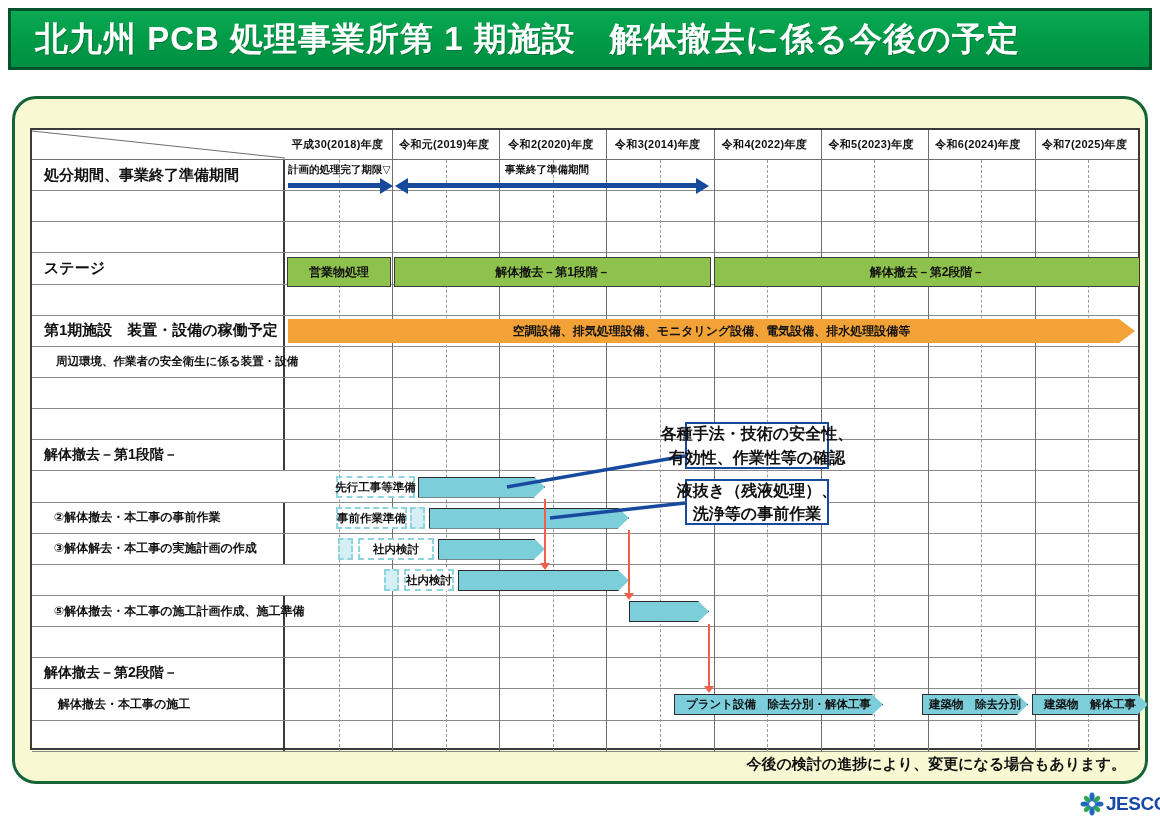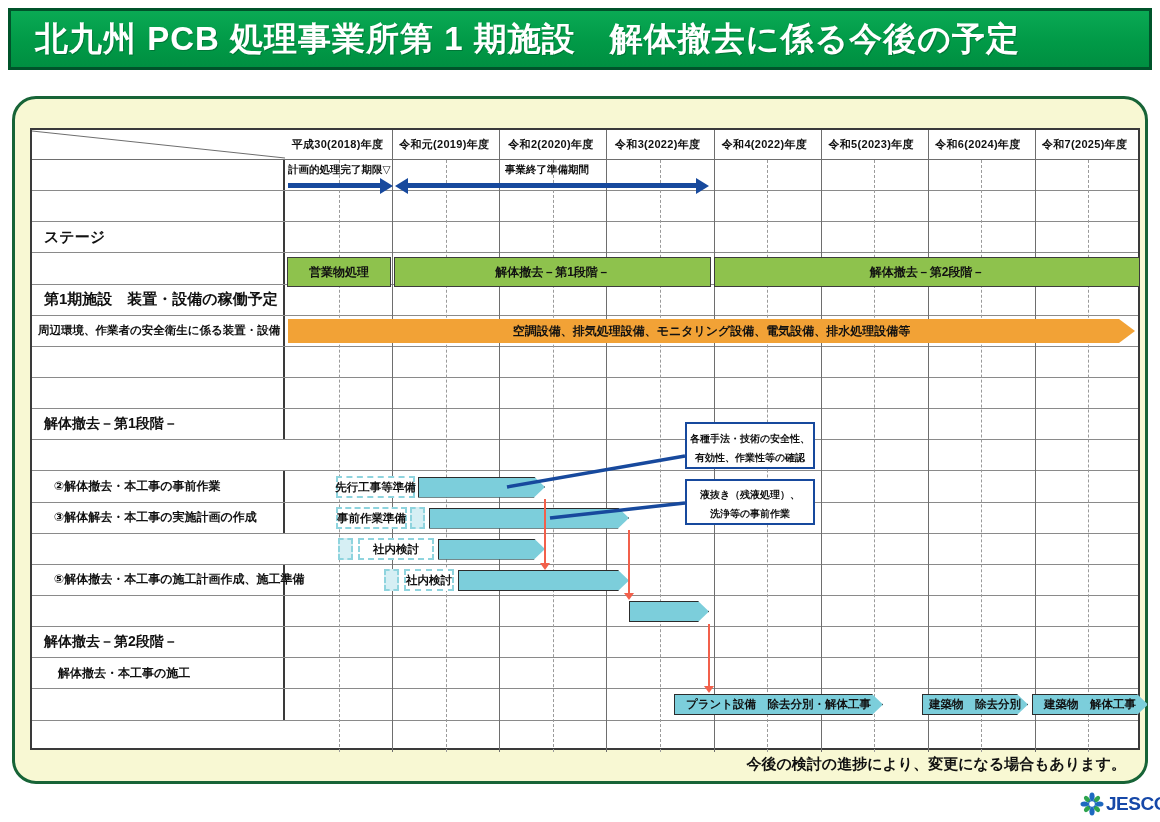--- a/index.html
+++ b/index.html
@@ -25,21 +25,21 @@
   .ycell{width:107.125px;display:flex;align-items:center;justify-content:center;
     font-size:11px;font-weight:bold;letter-spacing:.3px;white-space:nowrap;}
   .trow{display:flex;height:31.15px;border-bottom:1px solid #8a8a8a;box-sizing:border-box;}
   .trow:last-child{border-bottom:none;}
   .tlabel{width:253px;box-sizing:border-box;border-right:2px solid #3a3a3a;
     display:flex;align-items:center;white-space:nowrap;overflow:visible;}
   .tchart{flex:1;}
   .lab-main{font-size:15px;font-weight:bold;padding-left:12px;}
   .lab-sec{font-size:14px;font-weight:bold;padding-left:12px;}
   .lab-sub{font-size:12px;font-weight:bold;padding-left:22px;}
-  .lab-env{font-size:11.5px;font-weight:bold;padding-left:6px;}
+  .lab-env{font-size:11.5px;font-weight:bold;padding-left:24px;}
   .lab-con{font-size:12px;font-weight:bold;padding-left:26px;}
 
   
   .vline{position:absolute;top:0;bottom:0;width:0;border-left:1px solid #6e6e6e;}
   .vdash{position:absolute;top:30px;bottom:0;width:0;border-left:1px dashed #9a9a9a;}
 
   
   .olay{position:absolute;left:0;top:0;width:1110px;height:622px;pointer-events:none;}
 
   .harrow-shaft{position:absolute;height:5px;background:#17499d;}
@@ -58,23 +58,23 @@
     clip-path:polygon(0 0,calc(100% - 11px) 0,100% 50%,calc(100% - 11px) 100%,0 100%);
     display:flex;align-items:center;justify-content:center;font-size:11.5px;font-weight:bold;white-space:nowrap;}
   .dashbox{position:absolute;height:22px;box-sizing:border-box;background:#fff;border:2px dashed #8fd4de;
     display:flex;align-items:center;justify-content:center;font-size:11.5px;font-weight:bold;white-space:nowrap;}
   .dashsq{position:absolute;height:22px;box-sizing:border-box;background:#d6eff4;border:2px dashed #8fd4de;}
 
   .rline{position:absolute;width:2px;background:#f2604b;}
   .rhead{position:absolute;width:0;height:0;border-left:5px solid transparent;
     border-right:5px solid transparent;border-top:7px solid #f2604b;}
 
-  .annbox{position:absolute;width:130px;box-sizing:border-box;background:#fff;border:2.5px solid #17499d;
-    display:flex;flex-direction:column;align-items:center;justify-content:flex-end;
-    font-size:10px;font-weight:bold;line-height:19px;white-space:nowrap;z-index:5;}
+  .annbox{position:absolute;width:144px;box-sizing:border-box;background:#fff;border:2.5px solid #17499d;
+    display:flex;flex-direction:column;align-items:center;justify-content:space-between;
+    font-size:16px;font-weight:bold;line-height:19px;white-space:nowrap;z-index:5;}
 
   .note{position:absolute;top:755px;right:34px;font-size:15px;font-weight:bold;color:#111;}
 
   .logo{position:absolute;left:1080px;top:792px;display:flex;align-items:center;gap:2px;}
   .logo .ltxt{font-size:19px;font-weight:900;color:#1648A8;letter-spacing:-0.5px;}
 
   svg.lines{position:absolute;left:0;top:0;width:1110px;height:622px;z-index:4;}
 </style>
 </head>
 <body>
@@ -91,27 +91,33 @@
 
     <div class="hrow">
       <div class="hlabel">
         <svg width="253" height="29" style="position:absolute;left:0;top:0">
           <line x1="0" y1="1" x2="253" y2="28" stroke="#6e6e6e" stroke-width="1"></line>
         </svg>
       </div>
       <div class="ycell">平成30(2018)年度</div>
       <div class="ycell">令和元(2019)年度</div>
       <div class="ycell">令和2(2020)年度</div>
-      <div class="ycell">令和3(2022)年度</div>
+      <div class="ycell">令和3(2014)年度</div>
       <div class="ycell">令和4(2022)年度</div>
       <div class="ycell">令和5(2023)年度</div>
       <div class="ycell">令和6(2024)年度</div>
       <div class="ycell">令和7(2025)年度</div>
     </div>
 
+    <div class="trow">
+        <div class="tlabel">
+          <span class="lab-main">処分期間、事業終了準備期間</span>
+        </div>
+        <div class="tchart"></div>
+      </div>
     <div class="trow">
         <div class="tlabel"></div>
         <div class="tchart"></div>
       </div>
     <div class="trow">
         <div class="tlabel"></div>
         <div class="tchart"></div>
       </div>
     <div class="trow">
         <div class="tlabel">

